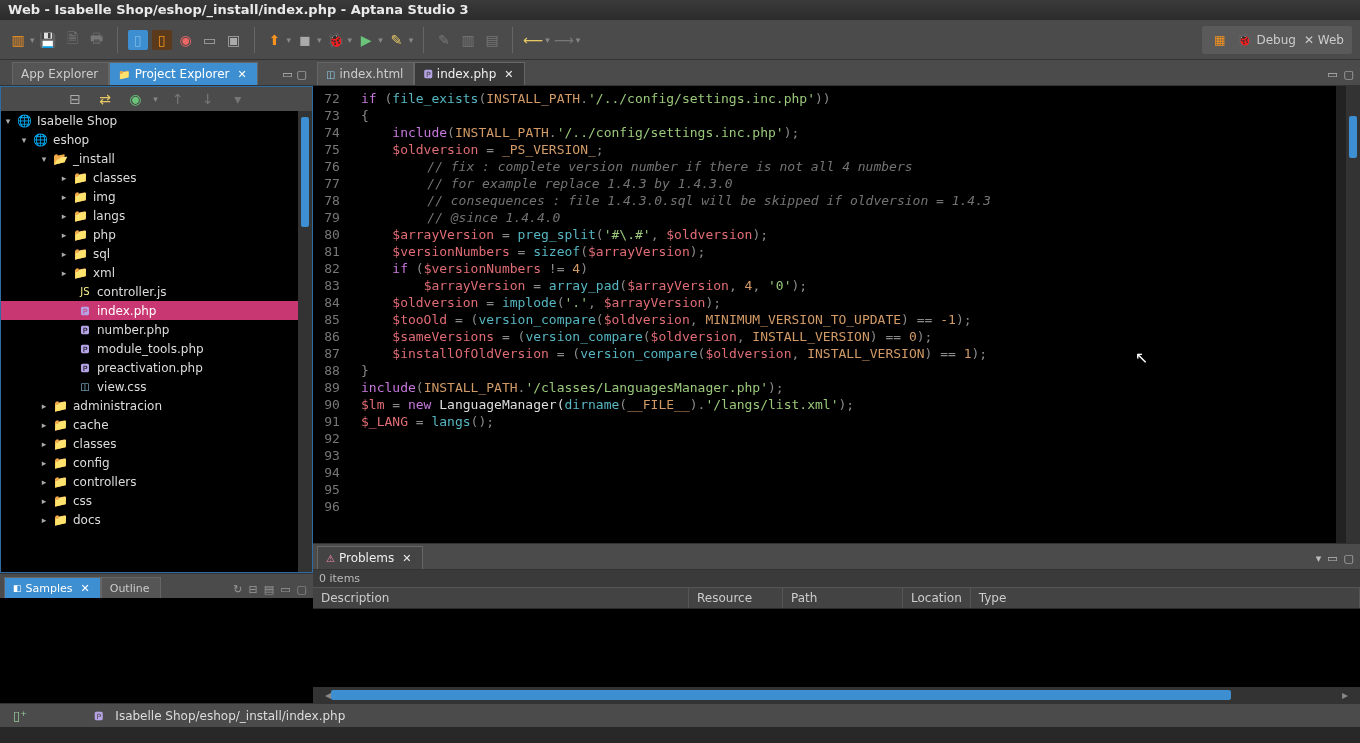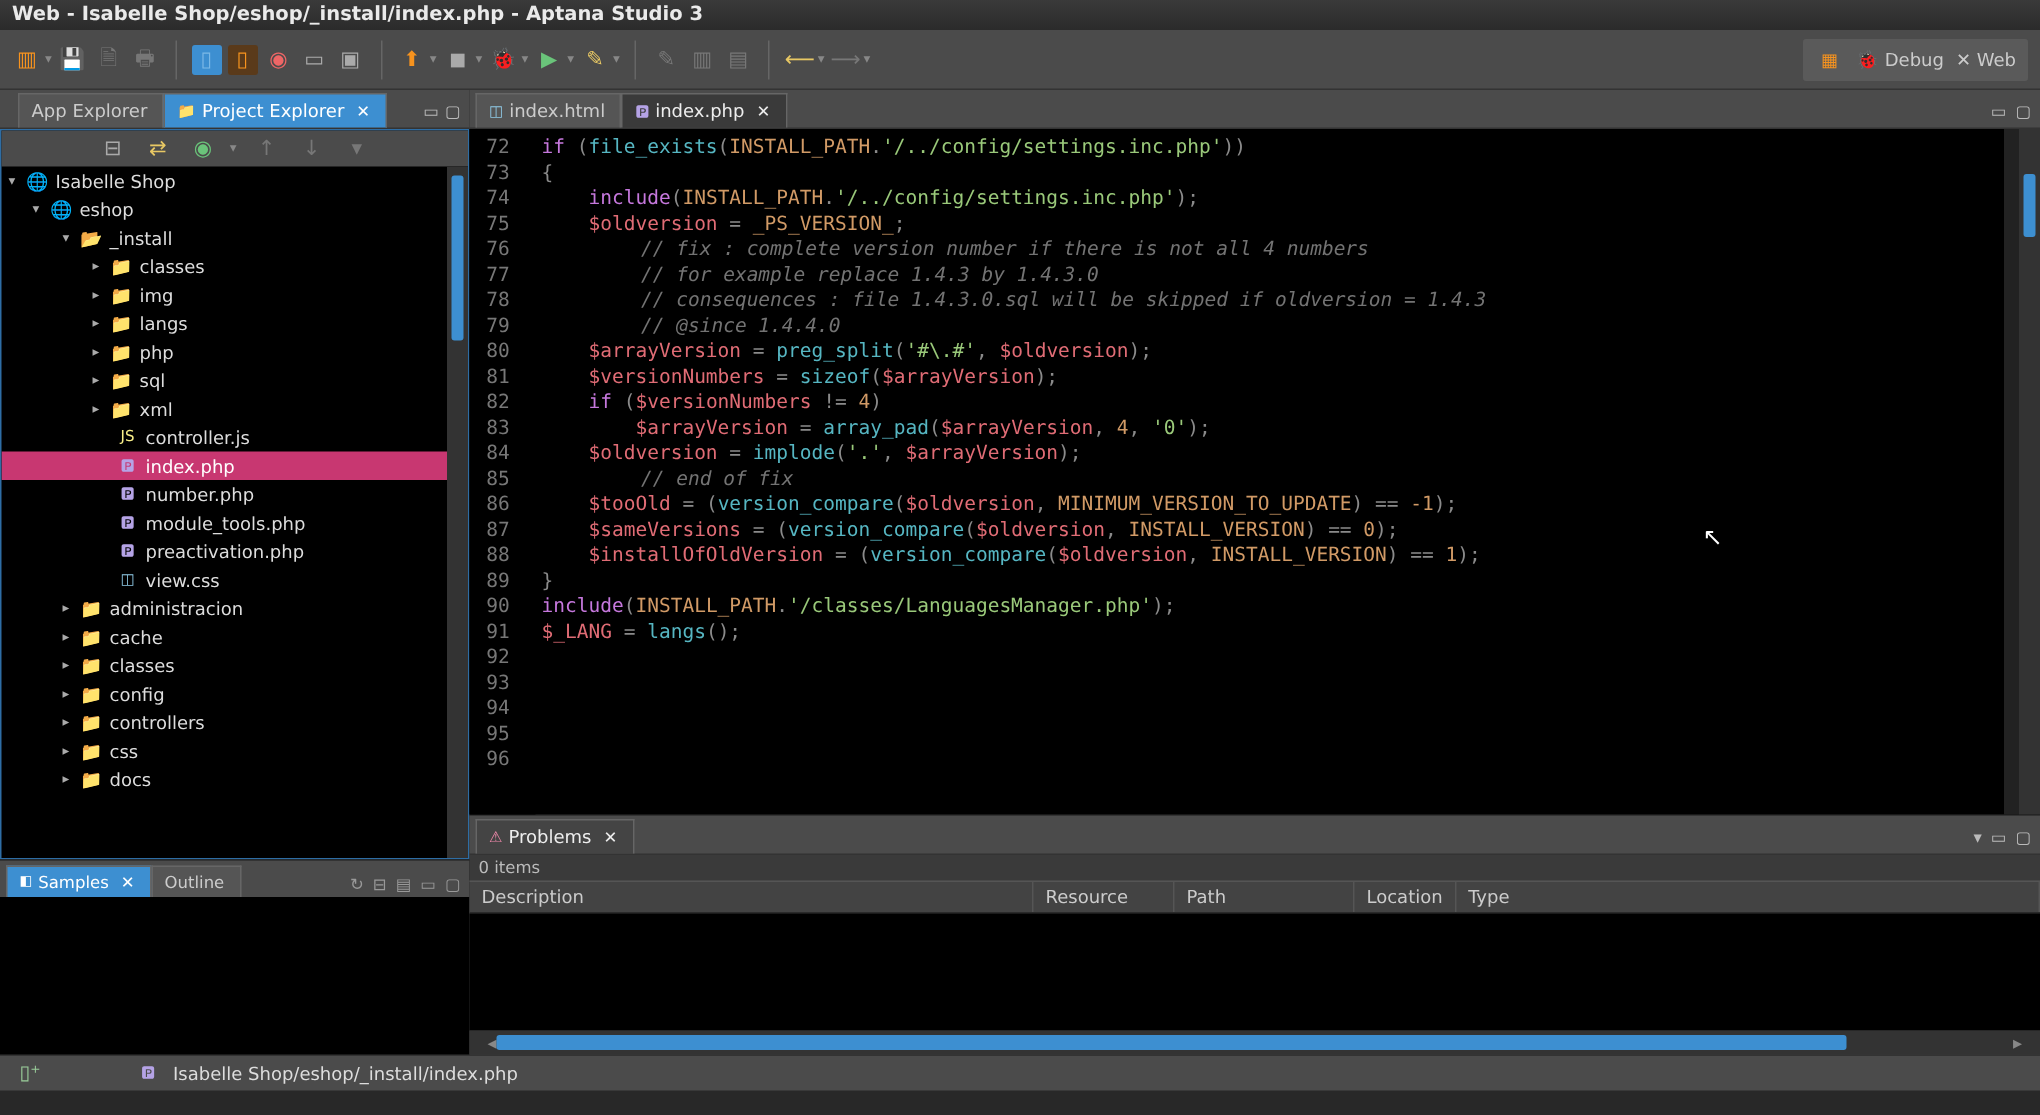--- a/index.html
+++ b/index.html
@@ -406,28 +406,28 @@
           <div class="code-line"><span class="k-white">    </span><span class="k-comment">// for example replace 1.4.3 by 1.4.3.0</span></div>
           <div class="code-line"><span class="k-white">    </span><span class="k-comment">// consequences : file 1.4.3.0.sql will be skipped if oldversion = 1.4.3</span></div>
           <div class="code-line"><span class="k-white">    </span><span class="k-comment">// @since 1.4.4.0</span></div>
           <div class="code-line"><span class="k-white">    </span><span class="k-red">$arrayVersion</span><span class="k-grey"> = </span><span class="k-cyan">preg_split</span><span class="k-grey">(</span><span class="k-green">'#\.#'</span><span class="k-grey">, </span><span class="k-red">$oldversion</span><span class="k-grey">);</span></div>
           <div class="code-line"><span class="k-white">    </span><span class="k-red">$versionNumbers</span><span class="k-grey"> = </span><span class="k-cyan">sizeof</span><span class="k-grey">(</span><span class="k-red">$arrayVersion</span><span class="k-grey">);</span></div>
           <div class="code-line"><span class="k-white"></span></div>
           <div class="code-line"><span class="k-white">    </span><span class="k-purple">if</span><span class="k-grey"> (</span><span class="k-red">$versionNumbers</span><span class="k-grey"> != </span><span class="k-orange">4</span><span class="k-grey">)</span></div>
           <div class="code-line"><span class="k-white">        </span><span class="k-red">$arrayVersion</span><span class="k-grey"> = </span><span class="k-cyan">array_pad</span><span class="k-grey">(</span><span class="k-red">$arrayVersion</span><span class="k-grey">, </span><span class="k-orange">4</span><span class="k-grey">, </span><span class="k-green">'0'</span><span class="k-grey">);</span></div>
           <div class="code-line"><span class="k-white"></span></div>
           <div class="code-line"><span class="k-white">    </span><span class="k-red">$oldversion</span><span class="k-grey"> = </span><span class="k-cyan">implode</span><span class="k-grey">(</span><span class="k-green">'.'</span><span class="k-grey">, </span><span class="k-red">$arrayVersion</span><span class="k-grey">);</span></div>
-          <div class="code-line"><span class="k-white">    </span><span class="k-comment">// end of fix</span></div>
           <div class="code-line"><span class="k-white"></span></div>
           <div class="code-line"><span class="k-white">    </span><span class="k-red">$tooOld</span><span class="k-grey"> = (</span><span class="k-cyan">version_compare</span><span class="k-grey">(</span><span class="k-red">$oldversion</span><span class="k-grey">, </span><span class="k-orange">MINIMUM_VERSION_TO_UPDATE</span><span class="k-grey">) == </span><span class="k-orange">-1</span><span class="k-grey">);</span></div>
           <div class="code-line"><span class="k-white">    </span><span class="k-red">$sameVersions</span><span class="k-grey"> = (</span><span class="k-cyan">version_compare</span><span class="k-grey">(</span><span class="k-red">$oldversion</span><span class="k-grey">, </span><span class="k-orange">INSTALL_VERSION</span><span class="k-grey">) == </span><span class="k-orange">0</span><span class="k-grey">);</span></div>
           <div class="code-line"><span class="k-white">    </span><span class="k-red">$installOfOldVersion</span><span class="k-grey"> = (</span><span class="k-cyan">version_compare</span><span class="k-grey">(</span><span class="k-red">$oldversion</span><span class="k-grey">, </span><span class="k-orange">INSTALL_VERSION</span><span class="k-grey">) == </span><span class="k-orange">1</span><span class="k-grey">);</span></div>
           <div class="code-line"><span class="k-grey">}</span></div>
           <div class="code-line"><span class="k-white"></span></div>
           <div class="code-line"><span class="k-purple">include</span><span class="k-grey">(</span><span class="k-orange">INSTALL_PATH</span><span class="k-grey">.</span><span class="k-green">'/classes/LanguagesManager.php'</span><span class="k-grey">);</span></div>
+          <div class="code-line"><span class="k-red">$lm</span><span class="k-grey"> = </span><span class="k-purple">new</span><span class="k-white"> LanguageManager(</span><span class="k-cyan">dirname</span><span class="k-grey">(</span><span class="k-orange">__FILE__</span><span class="k-grey">).</span><span class="k-green">'/langs/list.xml'</span><span class="k-grey">);</span></div>
           <div class="code-line"><span class="k-red">$_LANG</span><span class="k-grey"> = </span><span class="k-cyan">langs</span><span class="k-grey">();</span></div>
         </div>
       <div class="editor-right-gutter"></div>
       <div class="editor-vscroll">
           <div class="editor-vscroll-thumb"></div>
         </div>
     </div>
 
     <div class="problems-pane">
       <div class="editor-tabs">

